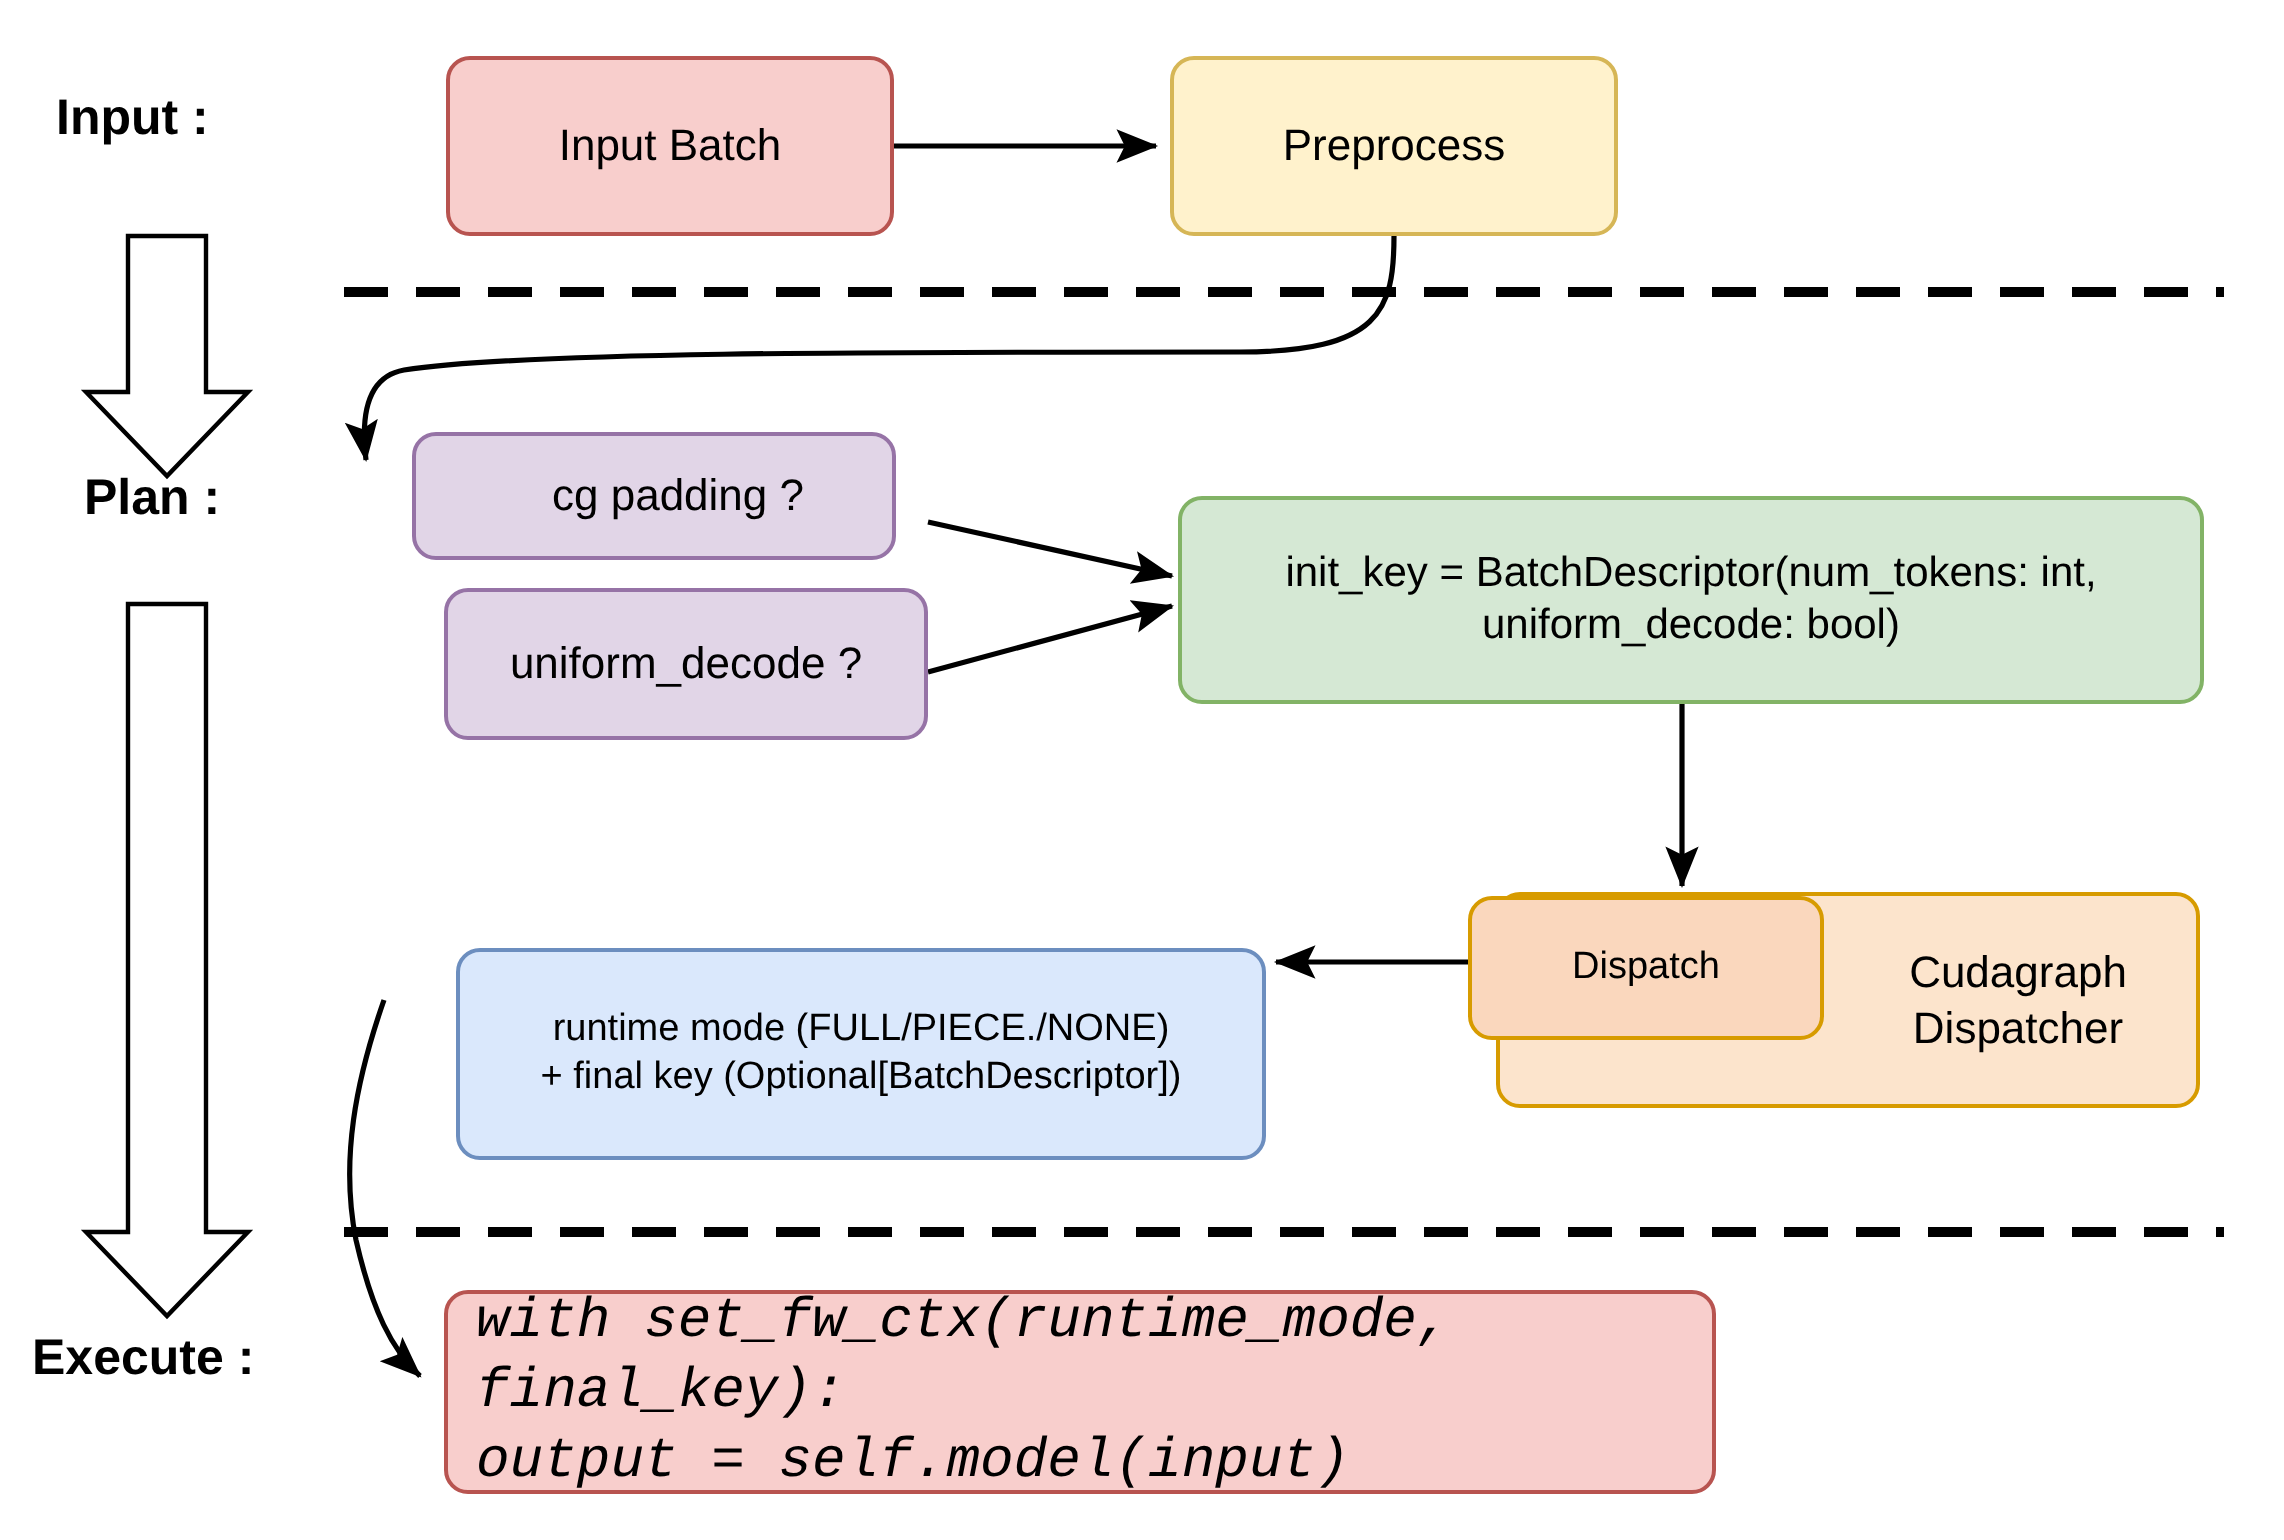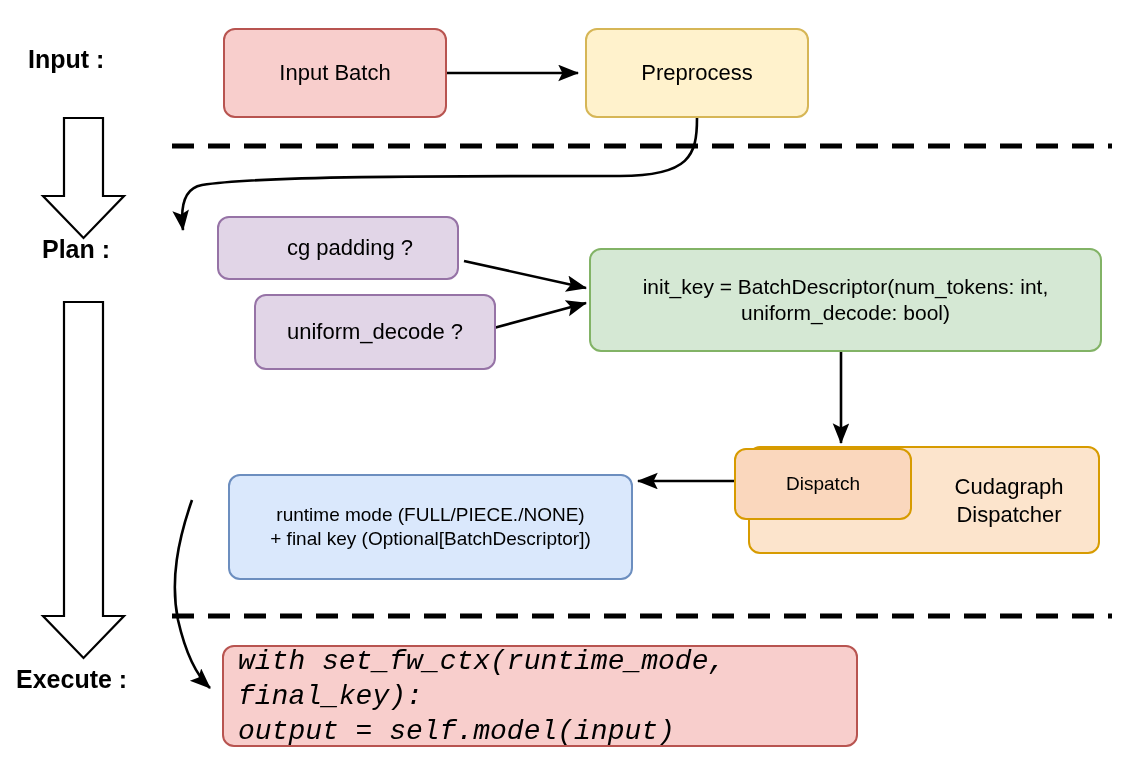--- a/index.html
+++ b/index.html
@@ -107,23 +107,23 @@
   </svg>
 
   <div class="stage-label" style="left:28px; top:45px;">Input :</div>
   <div class="stage-label" style="left:42px; top:235px;">Plan :</div>
   <div class="stage-label" style="left:16px; top:665px;">Execute :</div>
 
   <div class="node node-input-batch" style="left:223px; top:28px; width:224px; height:90px;">Input Batch</div>
 
   <div class="node node-preprocess" style="left:585px; top:28px; width:224px; height:90px;">Preprocess</div>
 
-  <div class="node node-cg-padding" style="left:217px; top:216px; width:242px; height:64px;padding-left:24px;">cg padding ?</div>
+  <div class="node node-cg-padding" style="left:206px; top:216px; width:242px; height:64px;padding-left:24px;">cg padding ?</div>
 
-  <div class="node node-uniform" style="left:222px; top:294px; width:242px; height:76px;margin-left:32px;">uniform_decode ?</div>
+  <div class="node node-uniform" style="left:222px; top:294px; width:242px; height:76px;">uniform_decode ?</div>
 
   <div class="node node-initkey" style="left:589px; top:248px; width:513px; height:104px;">init_key = BatchDescriptor(num_tokens: int,
 uniform_decode: bool)</div>
 
   <div class="node node-dispatcher" style="left:748px; top:446px; width:352px; height:108px;">
     <span class="dispatcher-text">Cudagraph
 Dispatcher</span>
   </div>
 
   <div class="node node-dispatch" style="left:734px; top:448px; width:178px; height:72px;">Dispatch</div>

